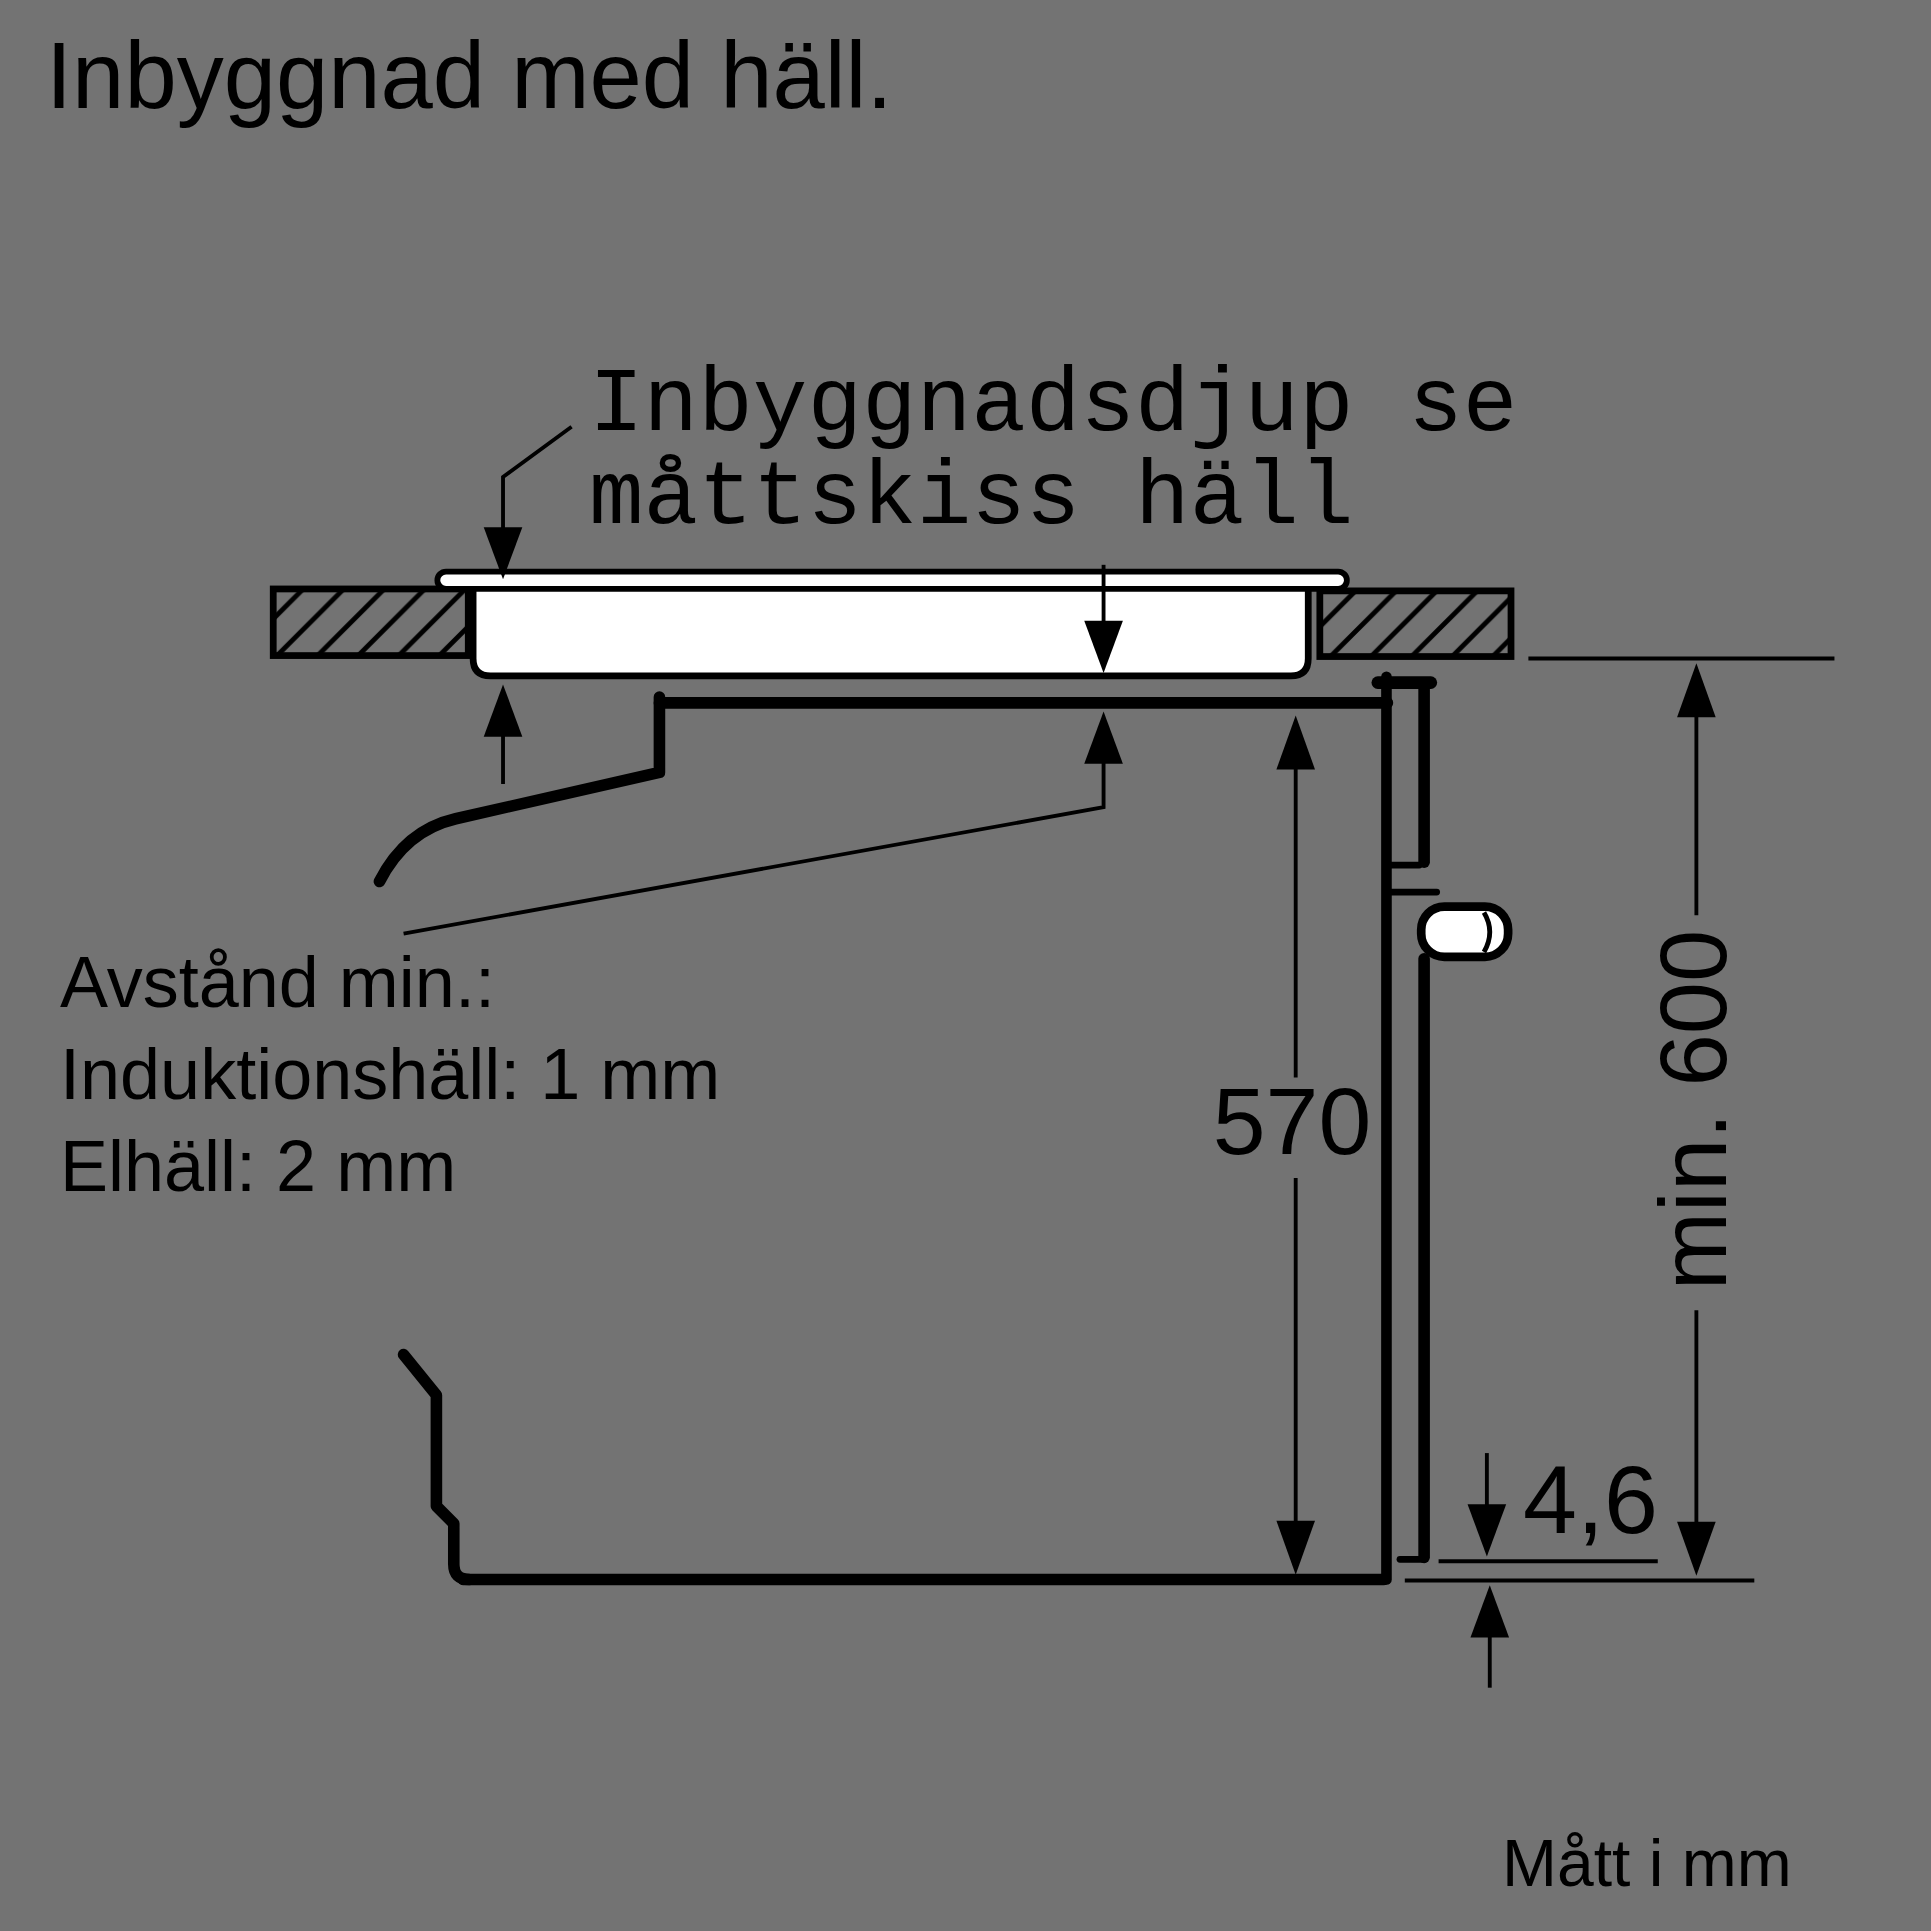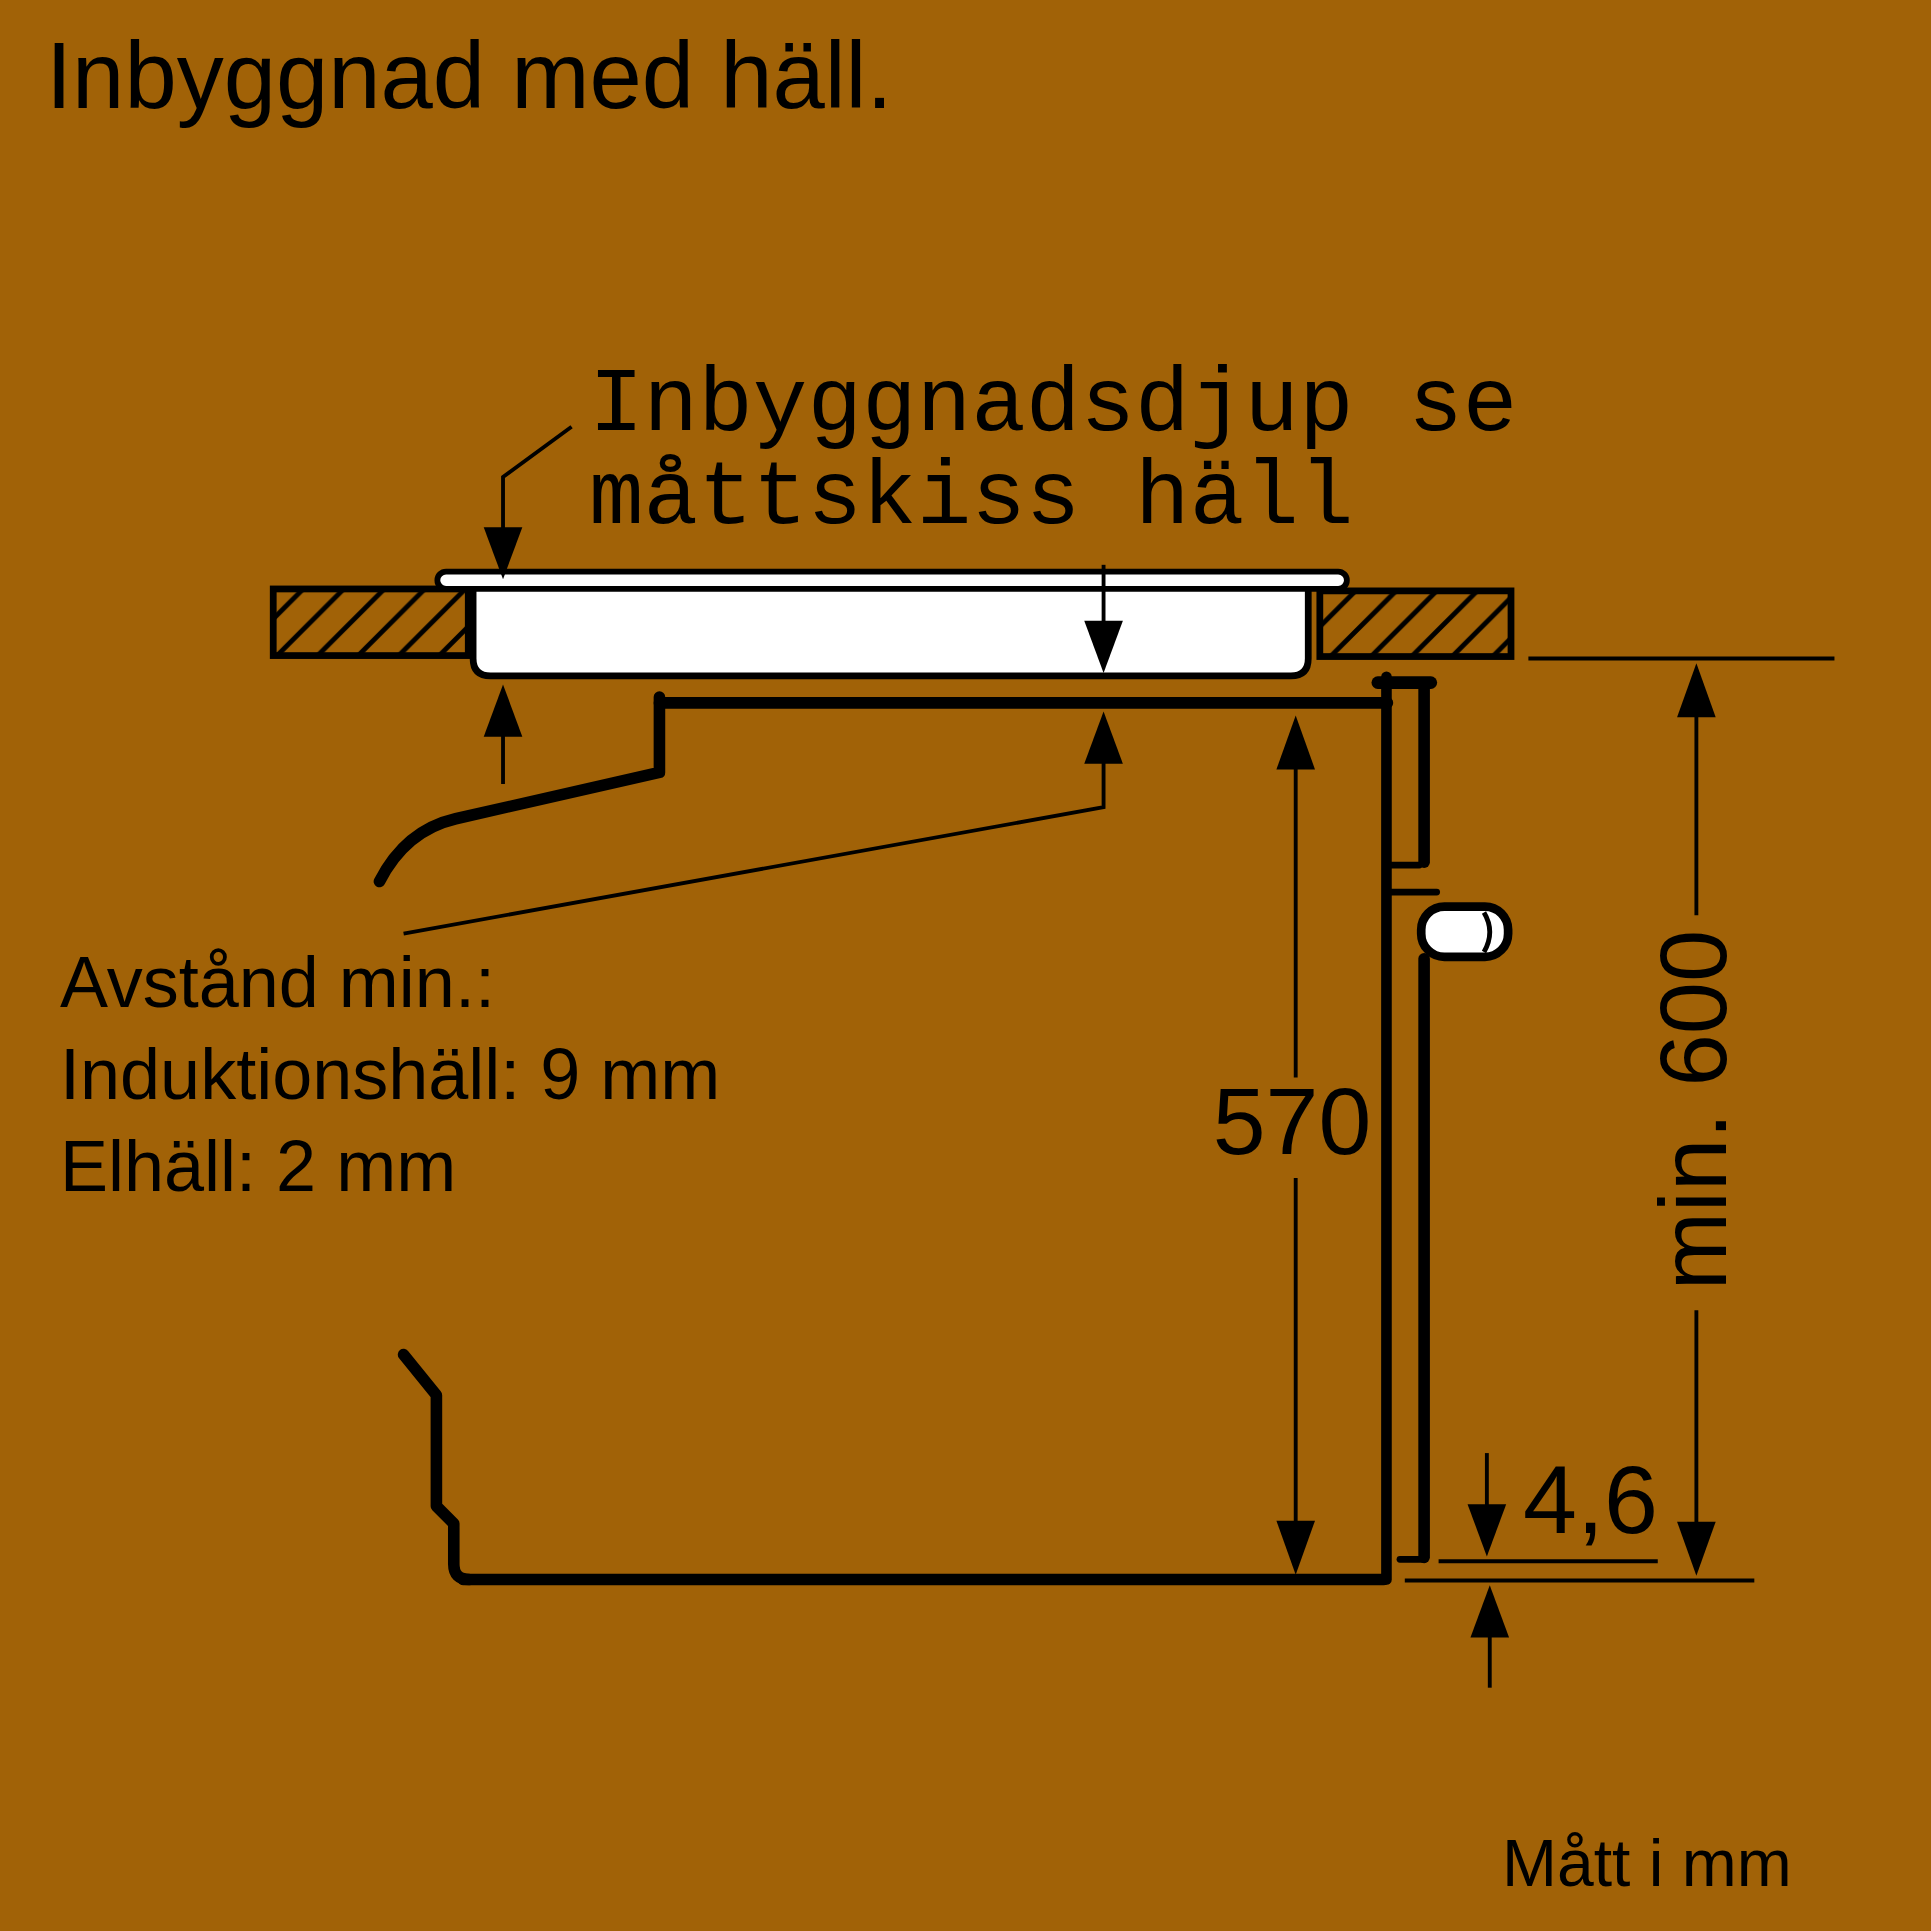--- a/index.html
+++ b/index.html
@@ -1,19 +1,19 @@
 <!DOCTYPE html>
 <html><head>
 <meta charset="utf-8">
 <style>
   html,body{margin:0;padding:0;background:#ffffff;}
   #stage{
     position:relative;
     width:1931px;height:1931px;
-    background:#a16207;
+    background:#737373;
     font-family:"Liberation Sans","DejaVu Sans",sans-serif;
     color:#000;
     overflow:hidden;
   }
   #drawing{position:absolute;left:0;top:0;width:1931px;height:1931px;}
   .txt{position:absolute;color:#000;white-space:nowrap;}
   .title{left:46px;top:27px;font-size:94px;line-height:97px;}
   .callout{left:589px;top:359px;font-size:91px;line-height:93px;font-family:Liberation Mono, monospace;}
   .note{left:60px;top:936px;font-size:72px;line-height:92px;}
   .dim-570{left:1292px;top:1072px;font-size:95px;line-height:98px;transform:translateX(-50%);text-align:center;}
@@ -119,21 +119,21 @@
 
   <div class="txt title">Inbyggnad med häll.</div>
 
   <div class="txt callout">
     <div>Inbyggnadsdjup se</div>
     <div>måttskiss häll</div>
   </div>
 
   <div class="txt note">
     <div>Avstånd min.:</div>
-    <div>Induktionshäll: 9 mm</div>
+    <div>Induktionshäll: 1 mm</div>
     <div>Elhäll: 2 mm</div>
   </div>
 
   <div class="txt dim-570">570</div>
 
   <div class="txt dim-600">min. 600</div>
 
   <div class="txt dim-75">4,6</div>
 
   <div class="txt footer">Mått i mm</div>

